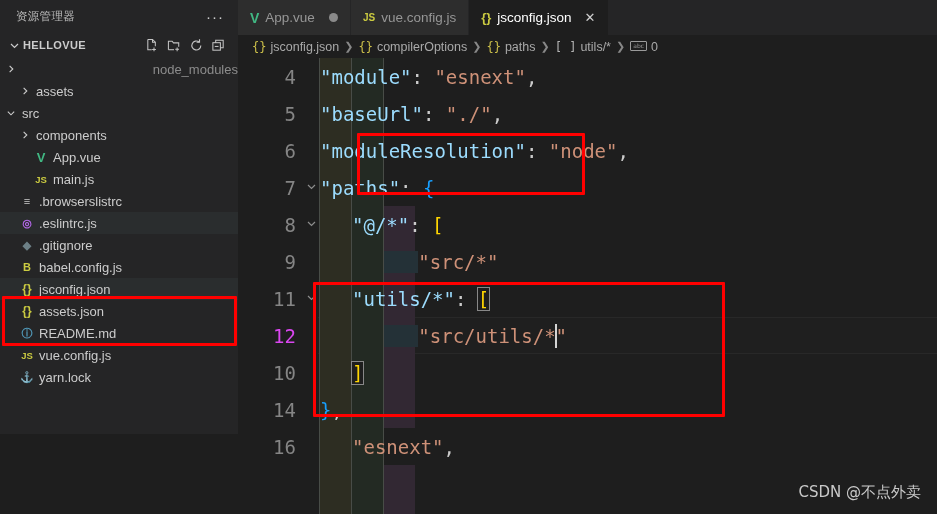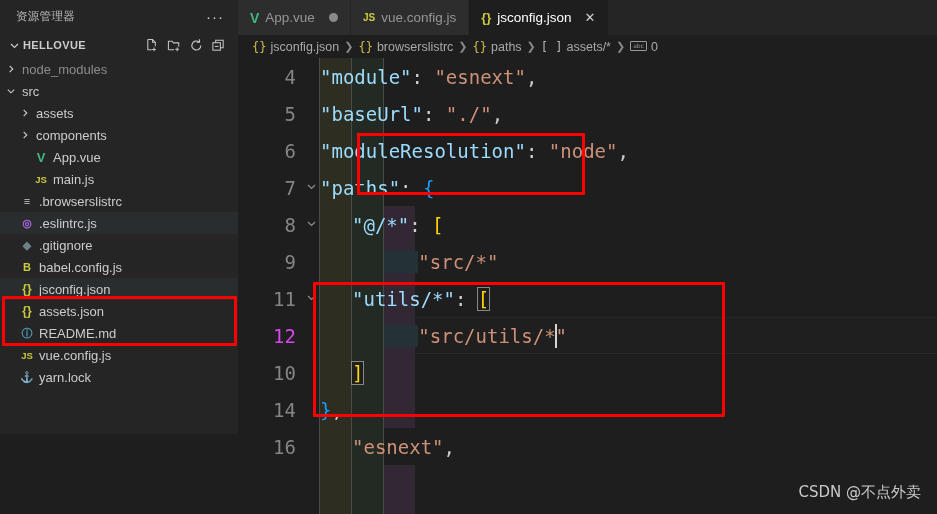--- a/index.html
+++ b/index.html
@@ -210,47 +210,47 @@
           <svg width="15" height="15" viewBox="0 0 16 16">
             <rect x="2" y="5" width="8" height="8" stroke="#c5c5c5" stroke-width="1.1" fill="none"></rect>
             <path d="M5 5 V2.5 h8 V10.5 h-3" stroke="#c5c5c5" stroke-width="1.1" fill="none"></path>
             <path d="M4 9 h4" stroke="#c5c5c5" stroke-width="1.1"></path>
           </svg>
         </span>
       </span>
     </div>
 
     <div class="tree" id="tree">
-        <div class="row" style="padding-left: 4px;">
+        <div class="row" style="padding-left: 4px; justify-content: space-between;">
           <span class="twisty">
             <svg width="10" height="10" viewBox="0 0 11 11">
               <path d="M4 2 L7.5 5.5 L4 9" stroke="#cccccc" stroke-width="1.2" fill="none"></path>
             </svg>
           </span>
           <span class="ficon" style="width: 4px; min-width: 4px; margin-right: 0px;"></span>
           <span class="lbl dim">node_modules</span>
-        </div>
-        <div class="row" style="padding-left: 4px;">
-          <span class="twisty">
-            <svg width="10" height="10" viewBox="0 0 11 11">
-              <path d="M2 4 L5.5 7.5 L9 4" stroke="#cccccc" stroke-width="1.2" fill="none"></path>
-            </svg>
-          </span>
-          <span class="ficon" style="width: 4px; min-width: 4px; margin-right: 0px;"></span>
-          <span class="lbl">src</span>
         </div>
         <div class="row" style="padding-left: 18px;">
           <span class="twisty">
             <svg width="10" height="10" viewBox="0 0 11 11">
               <path d="M4 2 L7.5 5.5 L4 9" stroke="#cccccc" stroke-width="1.2" fill="none"></path>
             </svg>
           </span>
           <span class="ficon" style="width: 4px; min-width: 4px; margin-right: 0px;"></span>
           <span class="lbl">assets</span>
         </div>
+        <div class="row" style="padding-left: 4px;">
+          <span class="twisty">
+            <svg width="10" height="10" viewBox="0 0 11 11">
+              <path d="M2 4 L5.5 7.5 L9 4" stroke="#cccccc" stroke-width="1.2" fill="none"></path>
+            </svg>
+          </span>
+          <span class="ficon" style="width: 4px; min-width: 4px; margin-right: 0px;"></span>
+          <span class="lbl">src</span>
+        </div>
         <div class="row" style="padding-left: 18px;">
           <span class="twisty">
             <svg width="10" height="10" viewBox="0 0 11 11">
               <path d="M4 2 L7.5 5.5 L4 9" stroke="#cccccc" stroke-width="1.2" fill="none"></path>
             </svg>
           </span>
           <span class="ficon" style="width: 4px; min-width: 4px; margin-right: 0px;"></span>
           <span class="lbl">components</span>
         </div>
         <div class="row" style="padding-left: 18px;">
@@ -333,31 +333,31 @@
       </div>
 
     <div class="breadcrumb" id="breadcrumb">
         <span class="bc-item">
           <span class="sym-brace">{}</span>
           <span>jsconfig.json</span>
         </span>
         <span class="bc-sep">❯</span>
         <span class="bc-item">
           <span class="sym-brace">{}</span>
-          <span>browserslistrc</span>
+          <span>compilerOptions</span>
         </span>
         <span class="bc-sep">❯</span>
         <span class="bc-item">
           <span class="sym-brace">{}</span>
           <span>paths</span>
         </span>
         <span class="bc-sep">❯</span>
         <span class="bc-item">
           <span class="sym-bracket">[ ]</span>
-          <span>assets/*</span>
+          <span>utils/*</span>
         </span>
         <span class="bc-sep">❯</span>
         <span class="bc-item">
           <span class="sym-abc">abc</span>
           <span>0</span>
         </span>
       </div>
 
     <div class="code">
       <div class="stripes">

